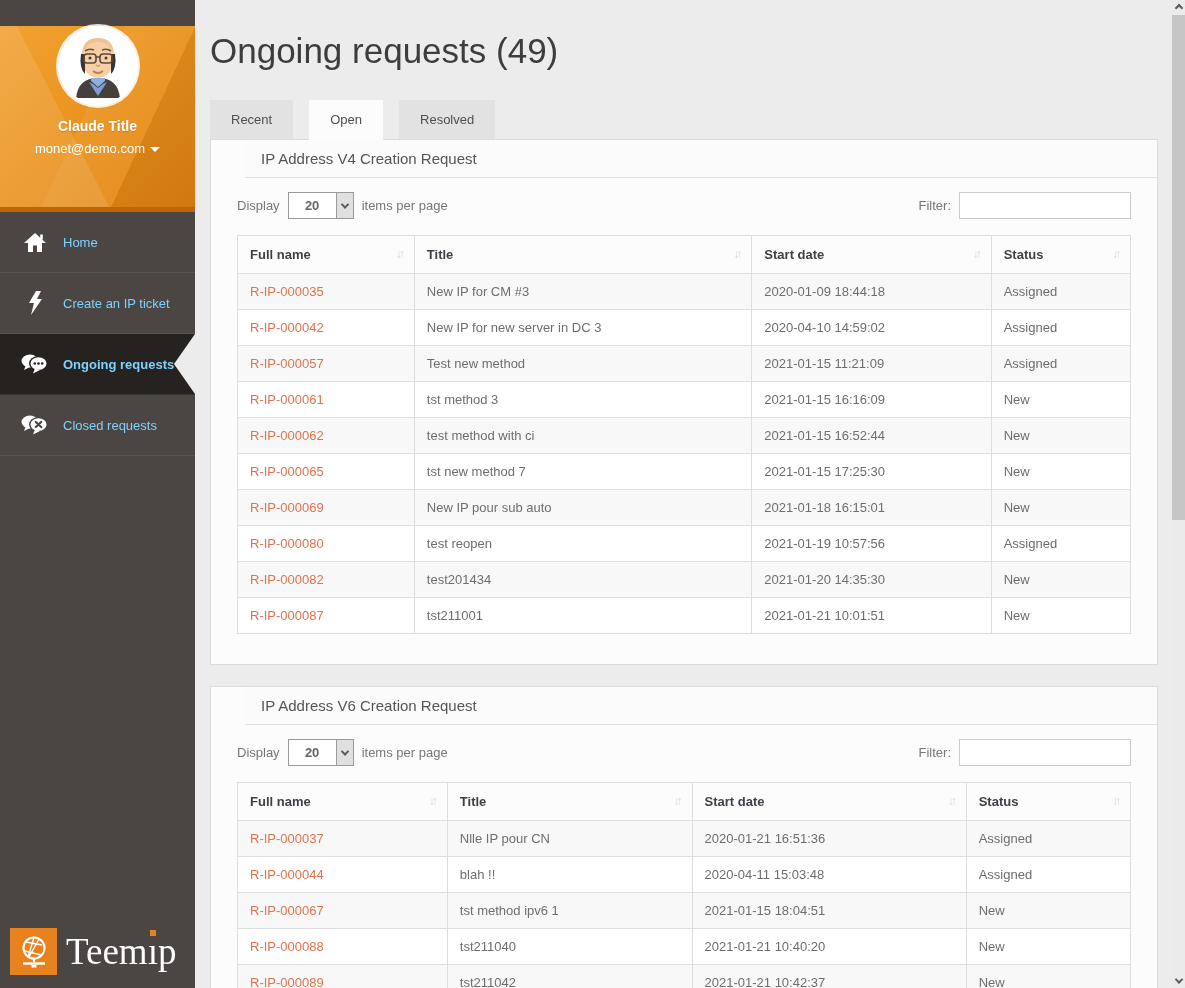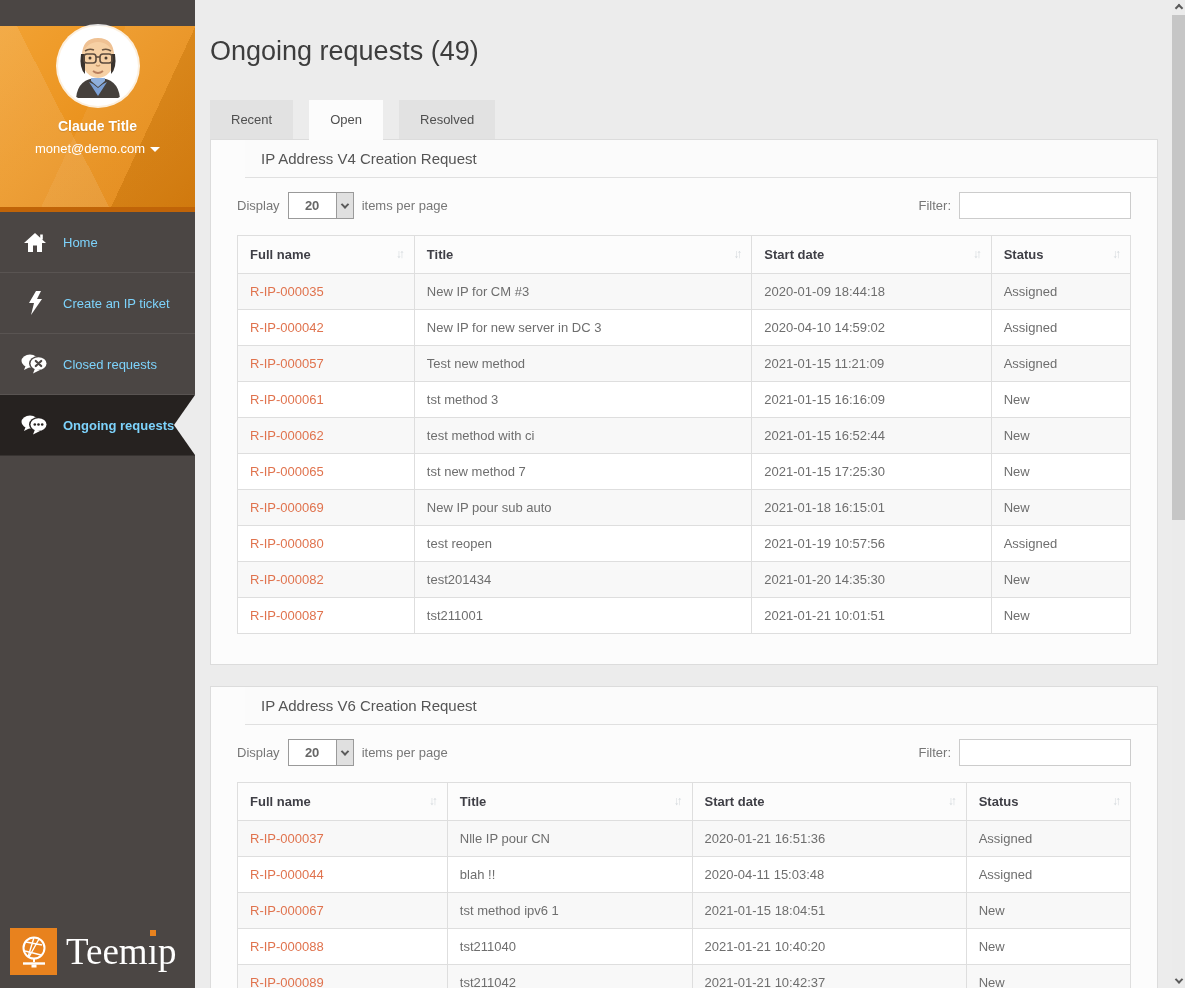--- a/index.html
+++ b/index.html
@@ -30,21 +30,21 @@
     border-top:30px solid transparent; border-bottom:30px solid transparent; border-right:21px solid #ececec; }
 
   .logo { position:absolute; left:10px; bottom:13px; display:flex; align-items:center; gap:9px; }
   .logo-box { width:47px; height:47px; background:#e8821e; display:flex; align-items:center; justify-content:center; }
   .logo-text { font-family:"Liberation Serif", serif; font-size:37px; color:#fff; line-height:1; }
   .logo-text .ii { position:relative; }
   .logo-text .idot { position:absolute; left:2px; top:-1px; width:6px; height:6px; background:#e8821e; }
 
   
   .content { position:absolute; left:195px; right:13px; top:0; bottom:0; padding:0 14px 0 15px; overflow:hidden; }
-  h1.page-title { font-size:27px; font-weight:400; color:#3d3d3d; padding-top:36px; line-height:30px; }
+  h1.page-title { font-size:35px; font-weight:400; color:#3d3d3d; padding-top:36px; line-height:30px; }
 
   .tabs { display:flex; gap:16px; margin-top:34px; position:relative; z-index:2; }
   .tab { padding:12px 21px; background:#e2e2e2; font-size:13px; color:#4f4f4f; cursor:pointer; }
   .tab.active { background:#fcfcfc; margin-bottom:-1px; padding-bottom:13px; }
 
   .panel { background:#fcfcfc; border:1px solid #dcdcdc; margin-bottom:21px; position:relative; z-index:1; }
   .panel-header { padding:10px 16px; font-size:15px; color:#555; background:#fbfbfb; border-bottom:1px solid #e0e0e0;margin-left:34px; }
   .panel-body { padding:14px 26px 30px 26px; }
 
   .controls { display:flex; justify-content:space-between; align-items:center; font-size:13px; color:#777; margin-bottom:16px; }
@@ -122,47 +122,47 @@
       <span>Home</span>
     </div>
     <div class="menu-item">
       <span class="mi-icon">
         <svg width="16" height="24" viewBox="0 0 16 24">
             <polygon points="9,0 14,0 10,8 15,8 4,24 7,12 2,12" fill="#fff"></polygon>
           </svg>
       </span>
       <span>Create an IP ticket</span>
     </div>
-    <div class="menu-item">
-      <span class="mi-icon">
-        <svg width="28" height="22" viewBox="0 0 28 22">
-          <ellipse cx="9" cy="8" rx="8.5" ry="6.5" fill="#fff"></ellipse>
-          <path d="M5 12 L3 17 L9 14 Z" fill="#fff"></path>
-          <ellipse cx="17.5" cy="10.5" rx="9.5" ry="7.5" fill="#4b4644"></ellipse>
-          <ellipse cx="17.5" cy="10.5" rx="8" ry="6.3" fill="#fff"></ellipse>
-          <path d="M14 15.5 L12 20.5 L19 17 Z" fill="#fff"></path>
-          <path d="M14.8 8 L20.2 13 M20.2 8 L14.8 13" stroke="#4b4644" stroke-width="2.2" stroke-linecap="round"></path>
-        </svg>
-      </span>
-      <span>Closed requests</span>
-    </div>
     <div class="menu-item active">
       <span class="mi-icon">
         <svg width="28" height="22" viewBox="0 0 28 22">
           <ellipse cx="9" cy="8" rx="8.5" ry="6.5" fill="#fff"></ellipse>
           <path d="M5 12 L3 17 L9 14 Z" fill="#fff"></path>
           <ellipse cx="17.5" cy="10.5" rx="9.5" ry="7.5" fill="#262220"></ellipse>
           <ellipse cx="17.5" cy="10.5" rx="8" ry="6.3" fill="#fff"></ellipse>
           <path d="M14 15.5 L12 20.5 L19 17 Z" fill="#fff"></path>
           <circle cx="13.8" cy="10.5" r="1.3" fill="#262220"></circle>
           <circle cx="17.5" cy="10.5" r="1.3" fill="#262220"></circle>
           <circle cx="21.2" cy="10.5" r="1.3" fill="#262220"></circle>
         </svg>
       </span>
       <span>Ongoing requests</span>
+    </div>
+    <div class="menu-item">
+      <span class="mi-icon">
+        <svg width="28" height="22" viewBox="0 0 28 22">
+          <ellipse cx="9" cy="8" rx="8.5" ry="6.5" fill="#fff"></ellipse>
+          <path d="M5 12 L3 17 L9 14 Z" fill="#fff"></path>
+          <ellipse cx="17.5" cy="10.5" rx="9.5" ry="7.5" fill="#4b4644"></ellipse>
+          <ellipse cx="17.5" cy="10.5" rx="8" ry="6.3" fill="#fff"></ellipse>
+          <path d="M14 15.5 L12 20.5 L19 17 Z" fill="#fff"></path>
+          <path d="M14.8 8 L20.2 13 M20.2 8 L14.8 13" stroke="#4b4644" stroke-width="2.2" stroke-linecap="round"></path>
+        </svg>
+      </span>
+      <span>Closed requests</span>
     </div>
   </div>
 
   <div class="logo">
     <div class="logo-box">
       <svg width="38" height="38" viewBox="0 0 38 38">
         <circle cx="19" cy="15" r="10.5" fill="none" stroke="#fff" stroke-width="2"></circle>
         <path d="M11 9 L27 12 M10 18 L26 22 M14 24 L24 6 M19 4.5 L13 24" stroke="#fff" stroke-width="1.4" fill="none"></path>
         <line x1="19" y1="25.5" x2="19" y2="29" stroke="#fff" stroke-width="2"></line>
         <line x1="8" y1="30.5" x2="30" y2="30.5" stroke="#fff" stroke-width="2.4"></line>

